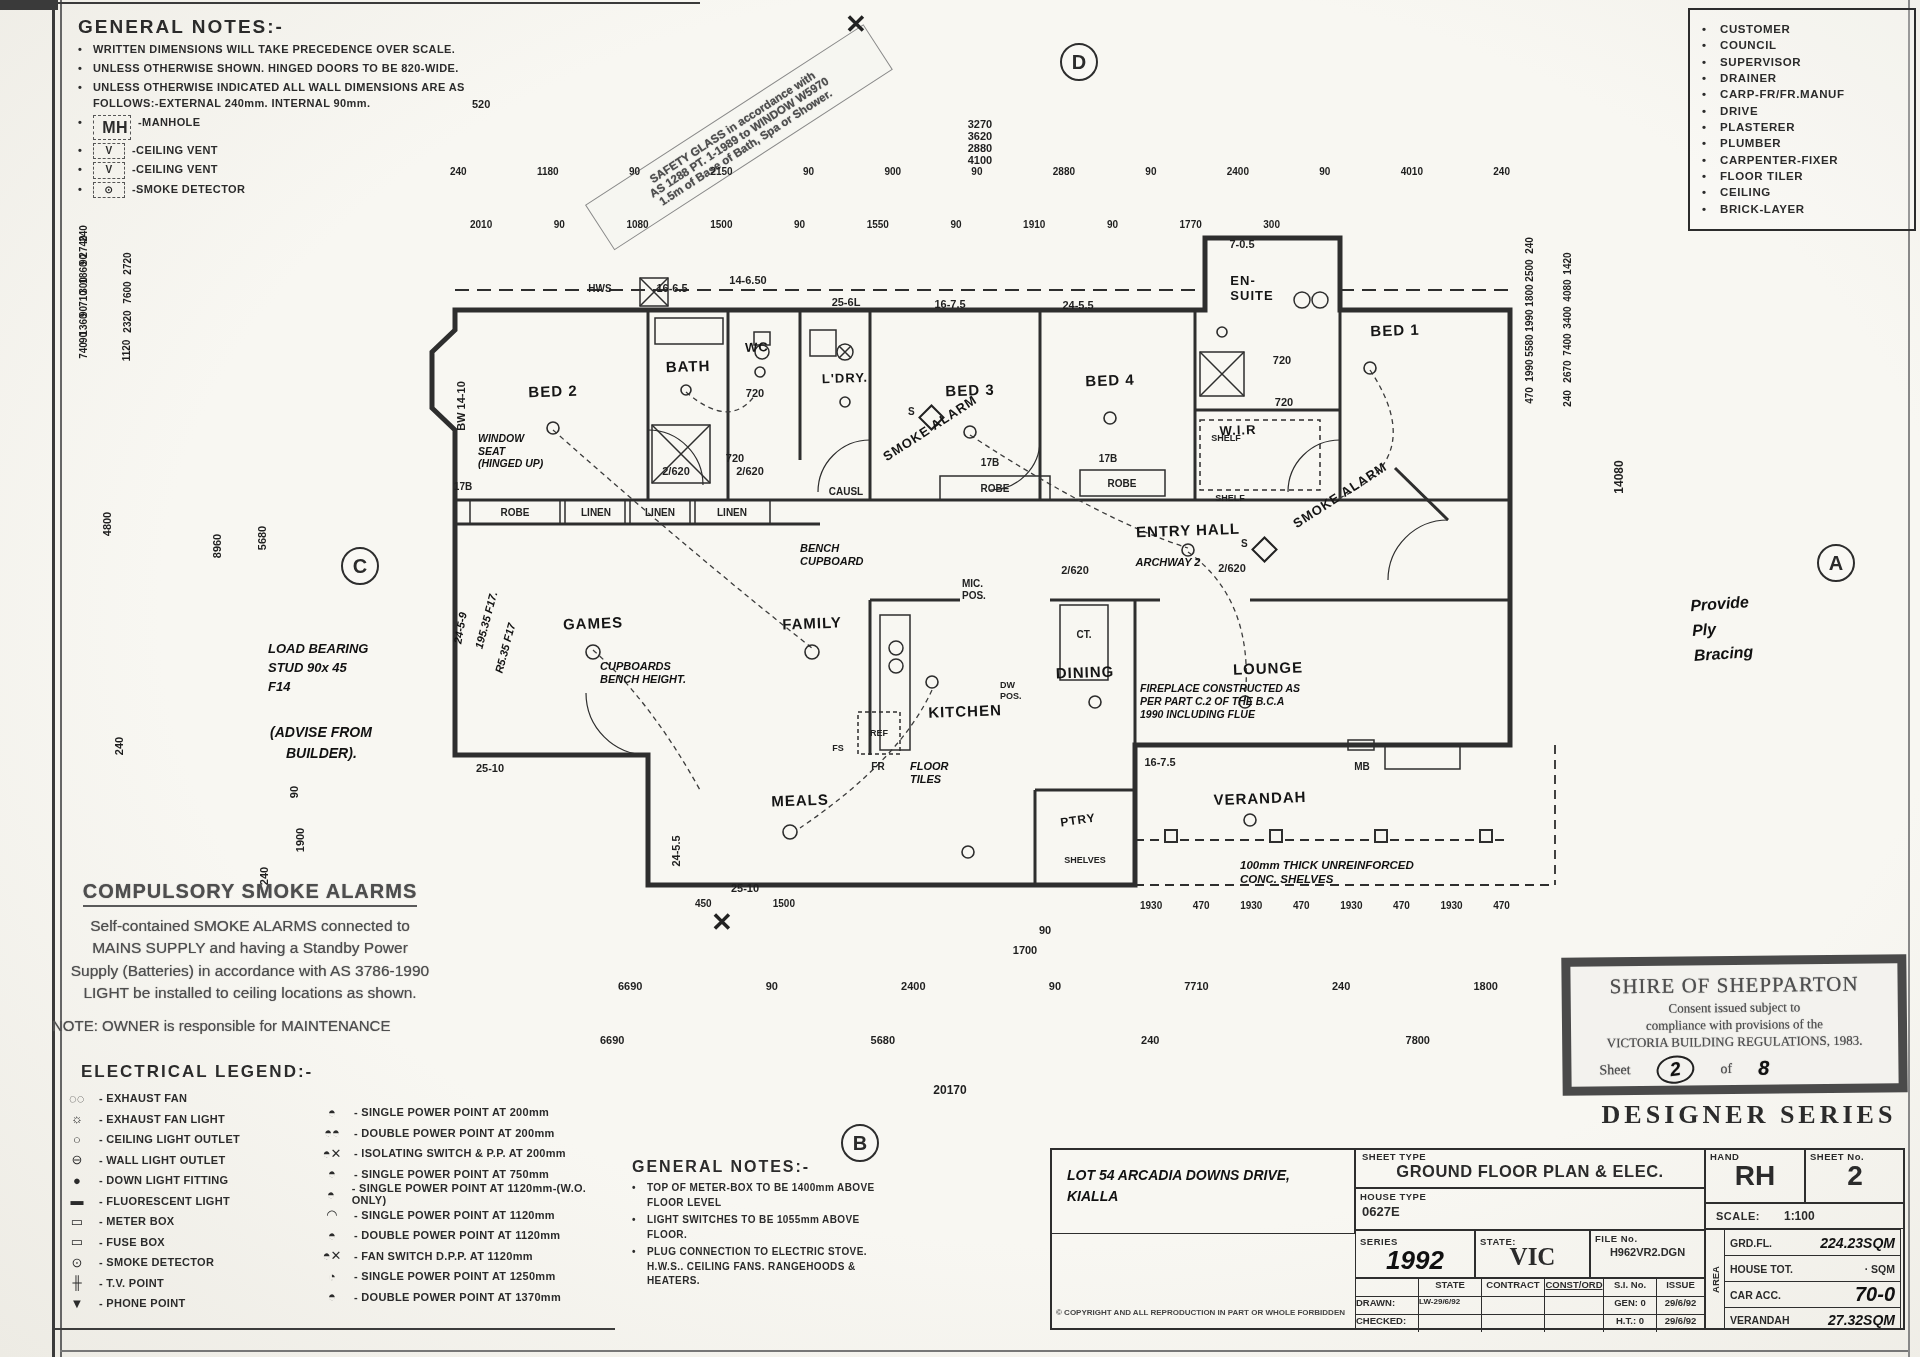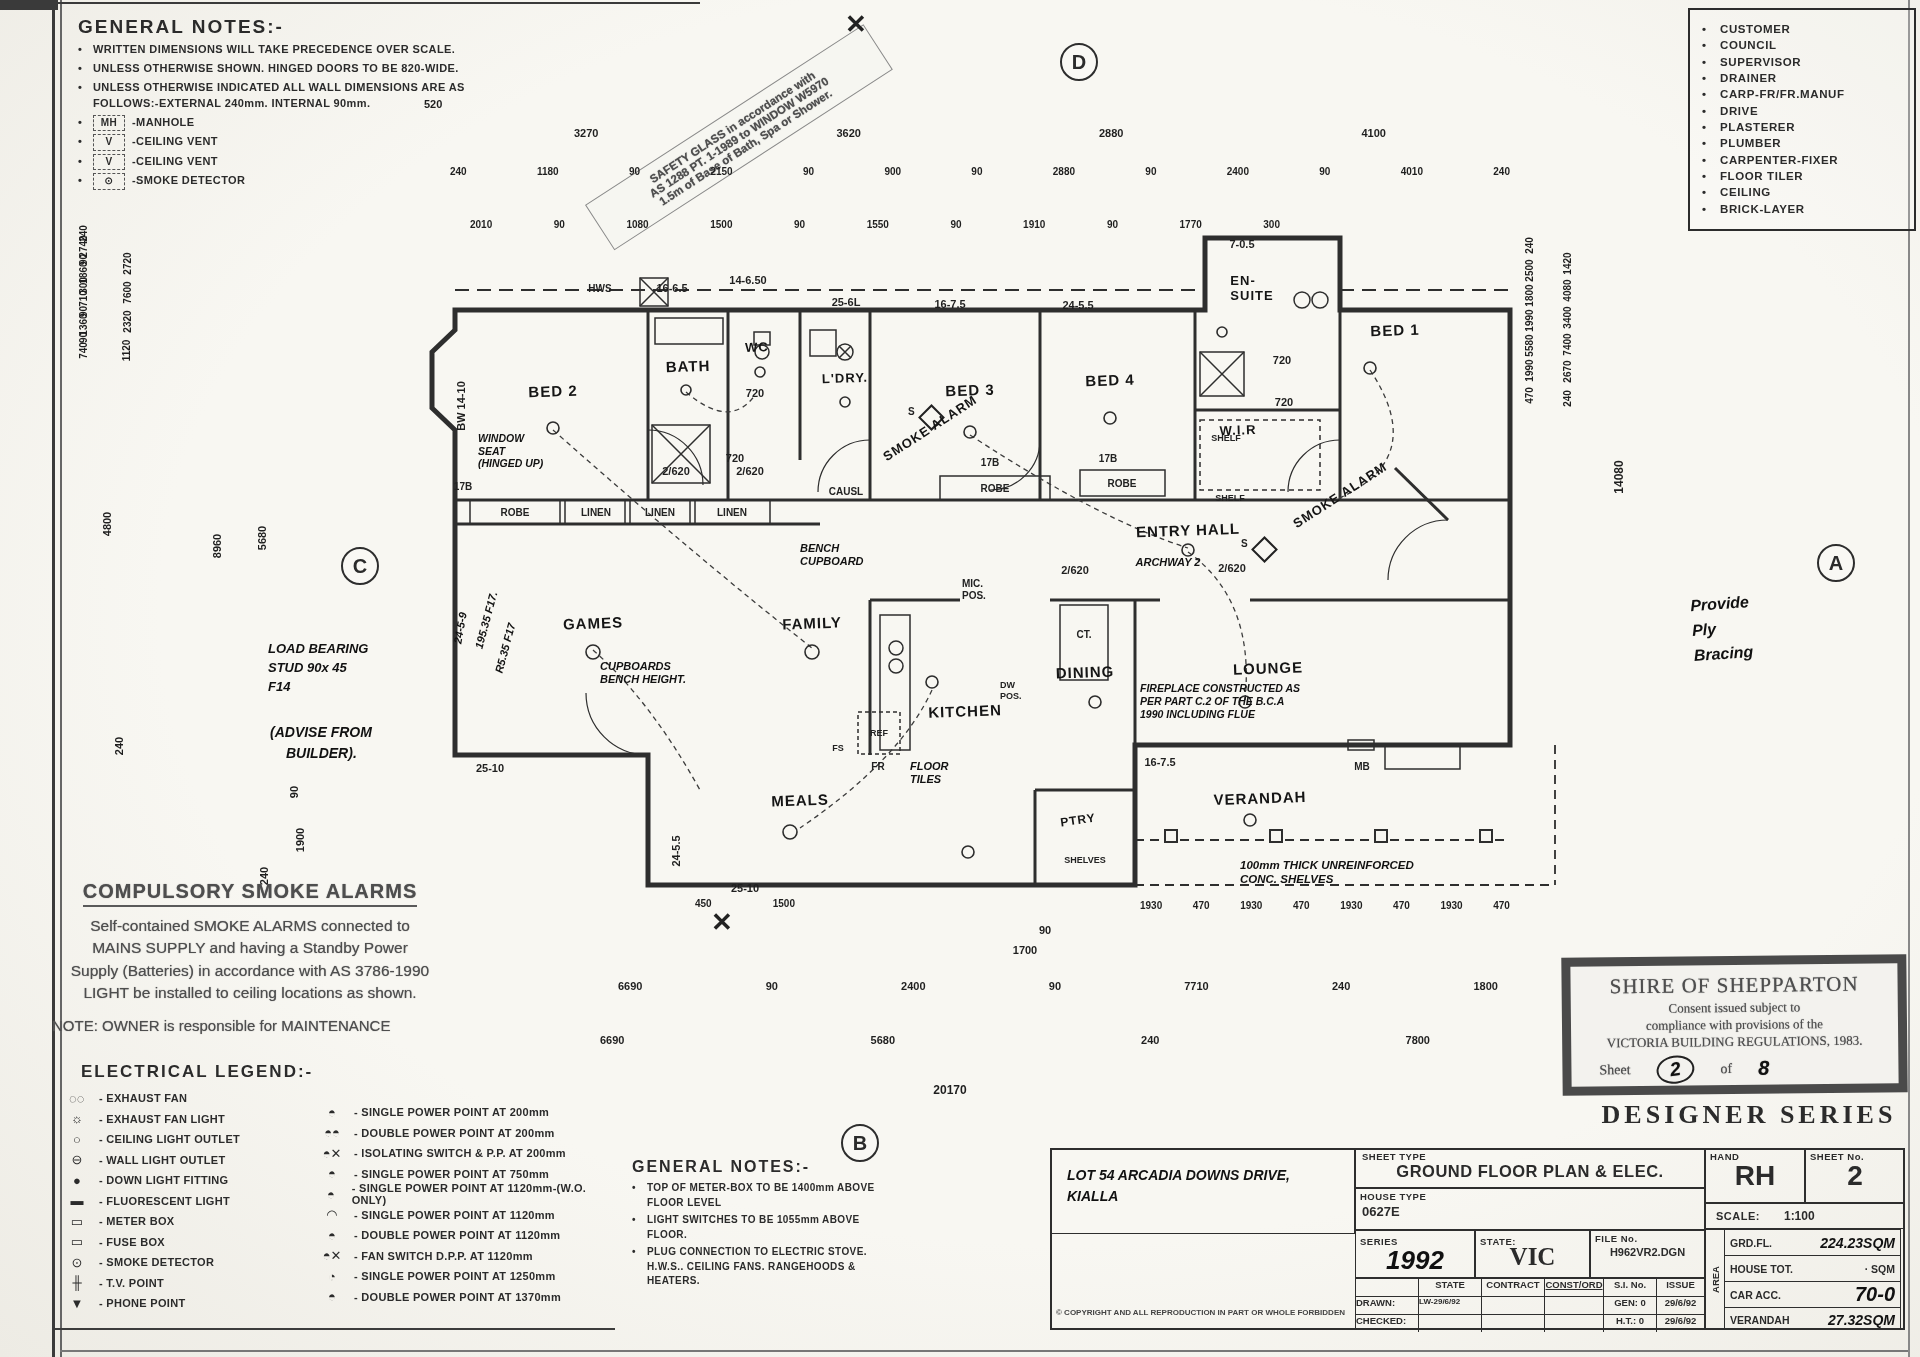--- a/index.html
+++ b/index.html
@@ -59,21 +59,21 @@
         <div class="note-item">
         <span class="bullet">•</span>
         <span>UNLESS OTHERWISE SHOWN. HINGED DOORS TO BE 820-WIDE.</span>
       </div>
         <div class="note-item">
         <span class="bullet">•</span>
         <span>UNLESS OTHERWISE INDICATED ALL WALL DIMENSIONS ARE AS FOLLOWS:-EXTERNAL 240mm. INTERNAL 90mm.</span>
       </div>
       <div class="note-item">
         <span class="bullet">•</span>
-        <span style="flex:0 0 30px;border:1px dashed #555;text-align:center;font-size:10px;">MH</span>
+        <span style="flex:0 0 30px;border:1px dashed #555;text-align:center;font-size:16px;padding-left:6px;">MH</span>
         <span>-MANHOLE</span>
       </div>
         <div class="note-item">
         <span class="bullet">•</span>
         <span style="flex:0 0 30px;border:1px dashed #555;text-align:center;font-size:10px;">V</span>
         <span>-CEILING VENT</span>
       </div>
         <div class="note-item">
         <span class="bullet">•</span>
         <span style="flex:0 0 30px;border:1px dashed #555;text-align:center;font-size:10px;">V</span>
@@ -153,22 +153,22 @@
     </div>
   <div class="abs circle-mark ctr" style="left:1836px;top:563px;">
       <span>A</span>
     </div>
   <div class="abs circle-mark ctr" style="left:860px;top:1143px;">
       <span>B</span>
     </div>
   <div class="abs xmark ctr" style="left:856px;top:24px;">✕</div>
   <div class="abs xmark ctr" style="left:722px;top:922px;">✕</div>
 
-  <div class="abs dim" style="left:424px;top:98px;">520</div>
-  <div class="abs flexaround" style="left:455px;top:127px;width:1050px;">
+  <div class="abs dim" style="left:472px;top:98px;">520</div>
+  <div class="abs flexaround" style="left:455px;top:118px;width:1050px;flex-direction:column;">
     <span class="dim">3270</span>
       <span class="dim">3620</span>
       <span class="dim">2880</span>
       <span class="dim">4100</span>
   </div>
   <div class="abs flexrow" style="left:450px;top:166px;width:1060px;">
     <span class="dim dimsm">240</span>
       <span class="dim dimsm">1180</span>
       <span class="dim dimsm">90</span>
       <span class="dim dimsm">2150</span>

